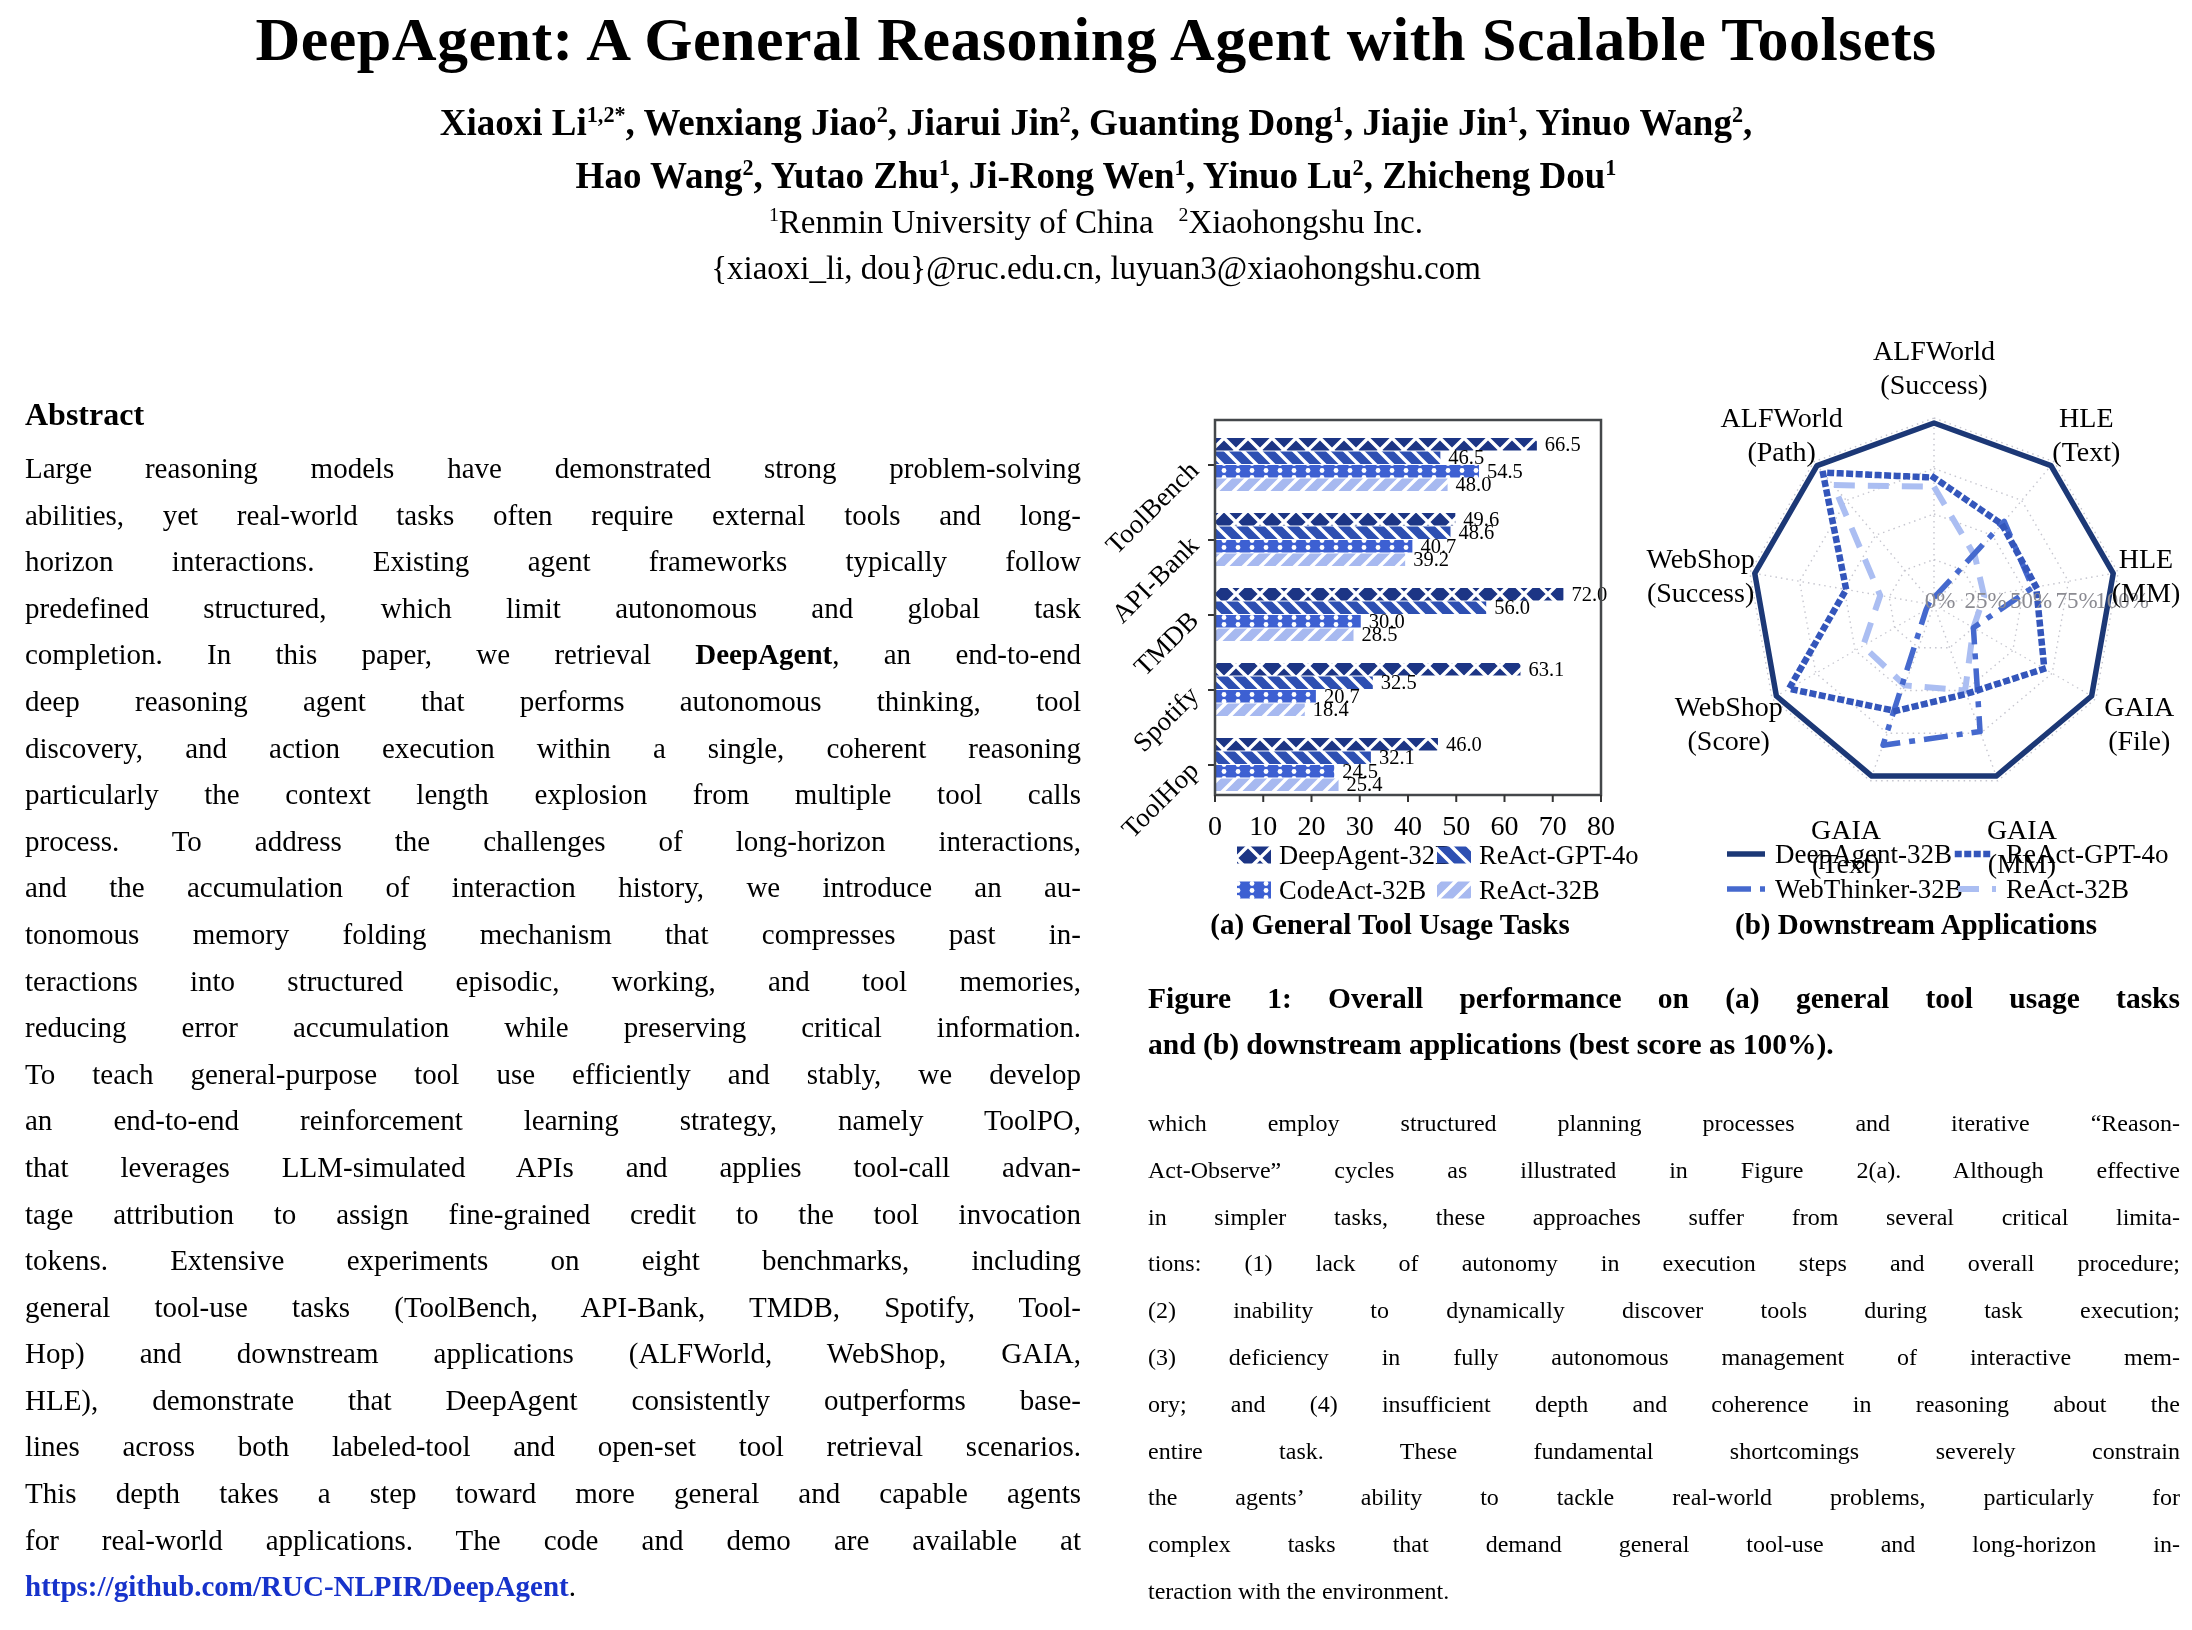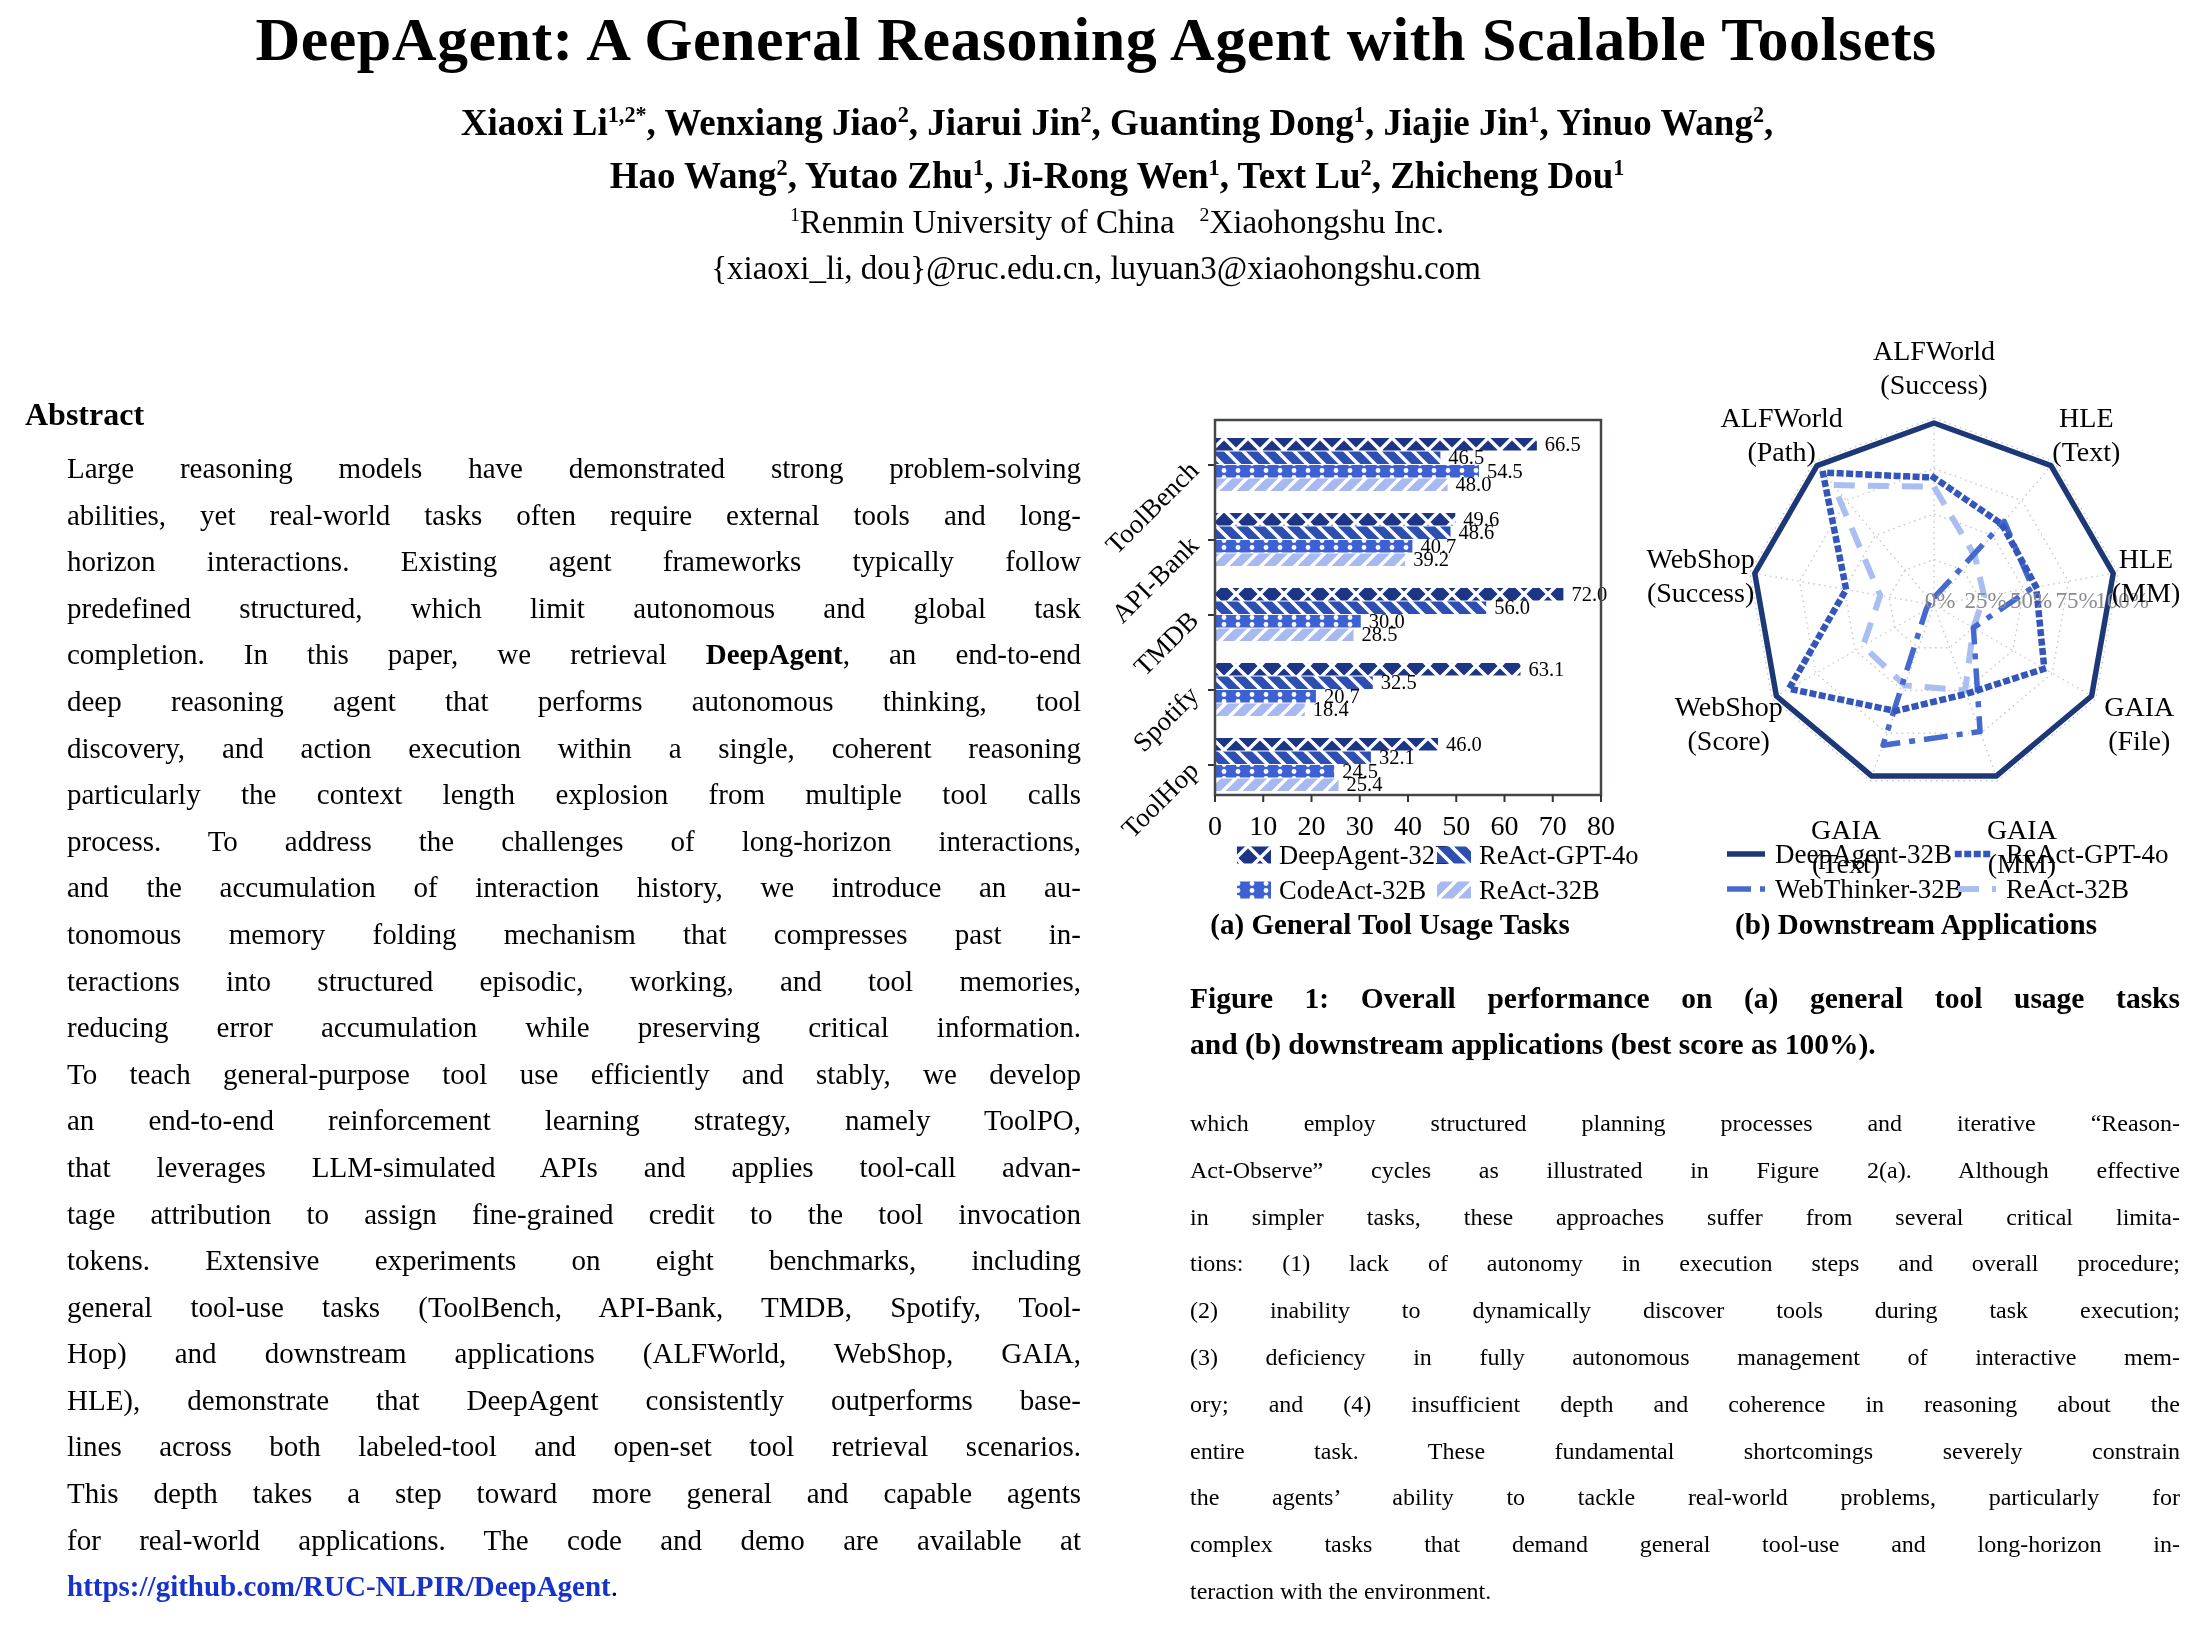--- a/index.html
+++ b/index.html
@@ -11,39 +11,39 @@
   sup{font-size:60%;vertical-align:super;line-height:0;}
   .meta{position:absolute;left:0;width:100%;text-align:center;font-size:33px;}
   .affil{top:204px;}
   .email{top:250px;}
   .centerlines .tline{text-align:center !important;text-align-last:center !important;white-space:pre-wrap;}
   .left-col{position:absolute;left:25px;top:391px;width:1056px;font-size:29px;line-height:46.6px;}
   .abstract-heading{font-size:32px;font-weight:bold;height:54px;}
   .right-col{position:absolute;left:1148px;top:1100px;width:1032px;font-size:24px;line-height:46.8px;}
   .fig-caption{position:absolute;left:1148px;top:976px;width:1032px;font-size:29.5px;
                font-weight:bold;line-height:45.5px;}
-  .tline{text-align:justify;text-align-last:justify;padding-left:42px;}
+  .tline{text-align:justify;text-align-last:justify;}
   .tline.last{text-align-last:left;}
   .b{font-weight:bold;}
   .link{color:#1733cb;font-weight:bold;text-decoration:none;cursor:pointer;}
   .subcap{position:absolute;font-size:29px;font-weight:bold;text-align:center;}
   #subcap-a{left:1080px;top:908px;width:620px;}
   #subcap-b{left:1640px;top:908px;width:552px;}
   #bar-svg{position:absolute;left:1080px;top:390px;}
   #radar-svg{position:absolute;left:1640px;top:330px;}
   svg text{font-family:"Liberation Serif", serif;}
 </style>
 </head>
 <body>
 
 <div class="page">
   <div class="title">DeepAgent: A General Reasoning Agent with Scalable Toolsets</div>
   <div class="authors centerlines" id="authors">
       <div class="tline"><span>Xiaoxi Li</span><sup>1,2*</sup><span>, Wenxiang Jiao</span><sup>2</sup><span>, Jiarui Jin</span><sup>2</sup><span>, Guanting Dong</span><sup>1</sup><span>, Jiajie Jin</span><sup>1</sup><span>, Yinuo Wang</span><sup>2</sup><span>,</span></div>
-      <div class="tline last"><span>Hao Wang</span><sup>2</sup><span>, Yutao Zhu</span><sup>1</sup><span>, Ji-Rong Wen</span><sup>1</sup><span>, Text Lu</span><sup>2</sup><span>, Zhicheng Dou</span><sup>1</sup></div>
+      <div class="tline last"><span>Hao Wang</span><sup>2</sup><span>, Yutao Zhu</span><sup>1</sup><span>, Ji-Rong Wen</span><sup>1</sup><span>, Yinuo Lu</span><sup>2</sup><span>, Zhicheng Dou</span><sup>1</sup></div>
     </div>
   <div class="meta affil centerlines" id="affil">
       <div class="tline last"><sup>1</sup><span>Renmin University of China</span><span>   </span><sup>2</sup><span>Xiaohongshu Inc.</span></div>
     </div>
   <div class="meta email">{xiaoxi_li, dou}@ruc.edu.cn, luyuan3@xiaohongshu.com</div>
 
   <div class="left-col">
     <div class="abstract-heading">Abstract</div>
     <div id="abstract-lines">
         <div class="tline"><span>Large reasoning models have demonstrated strong problem-solving</span></div>

